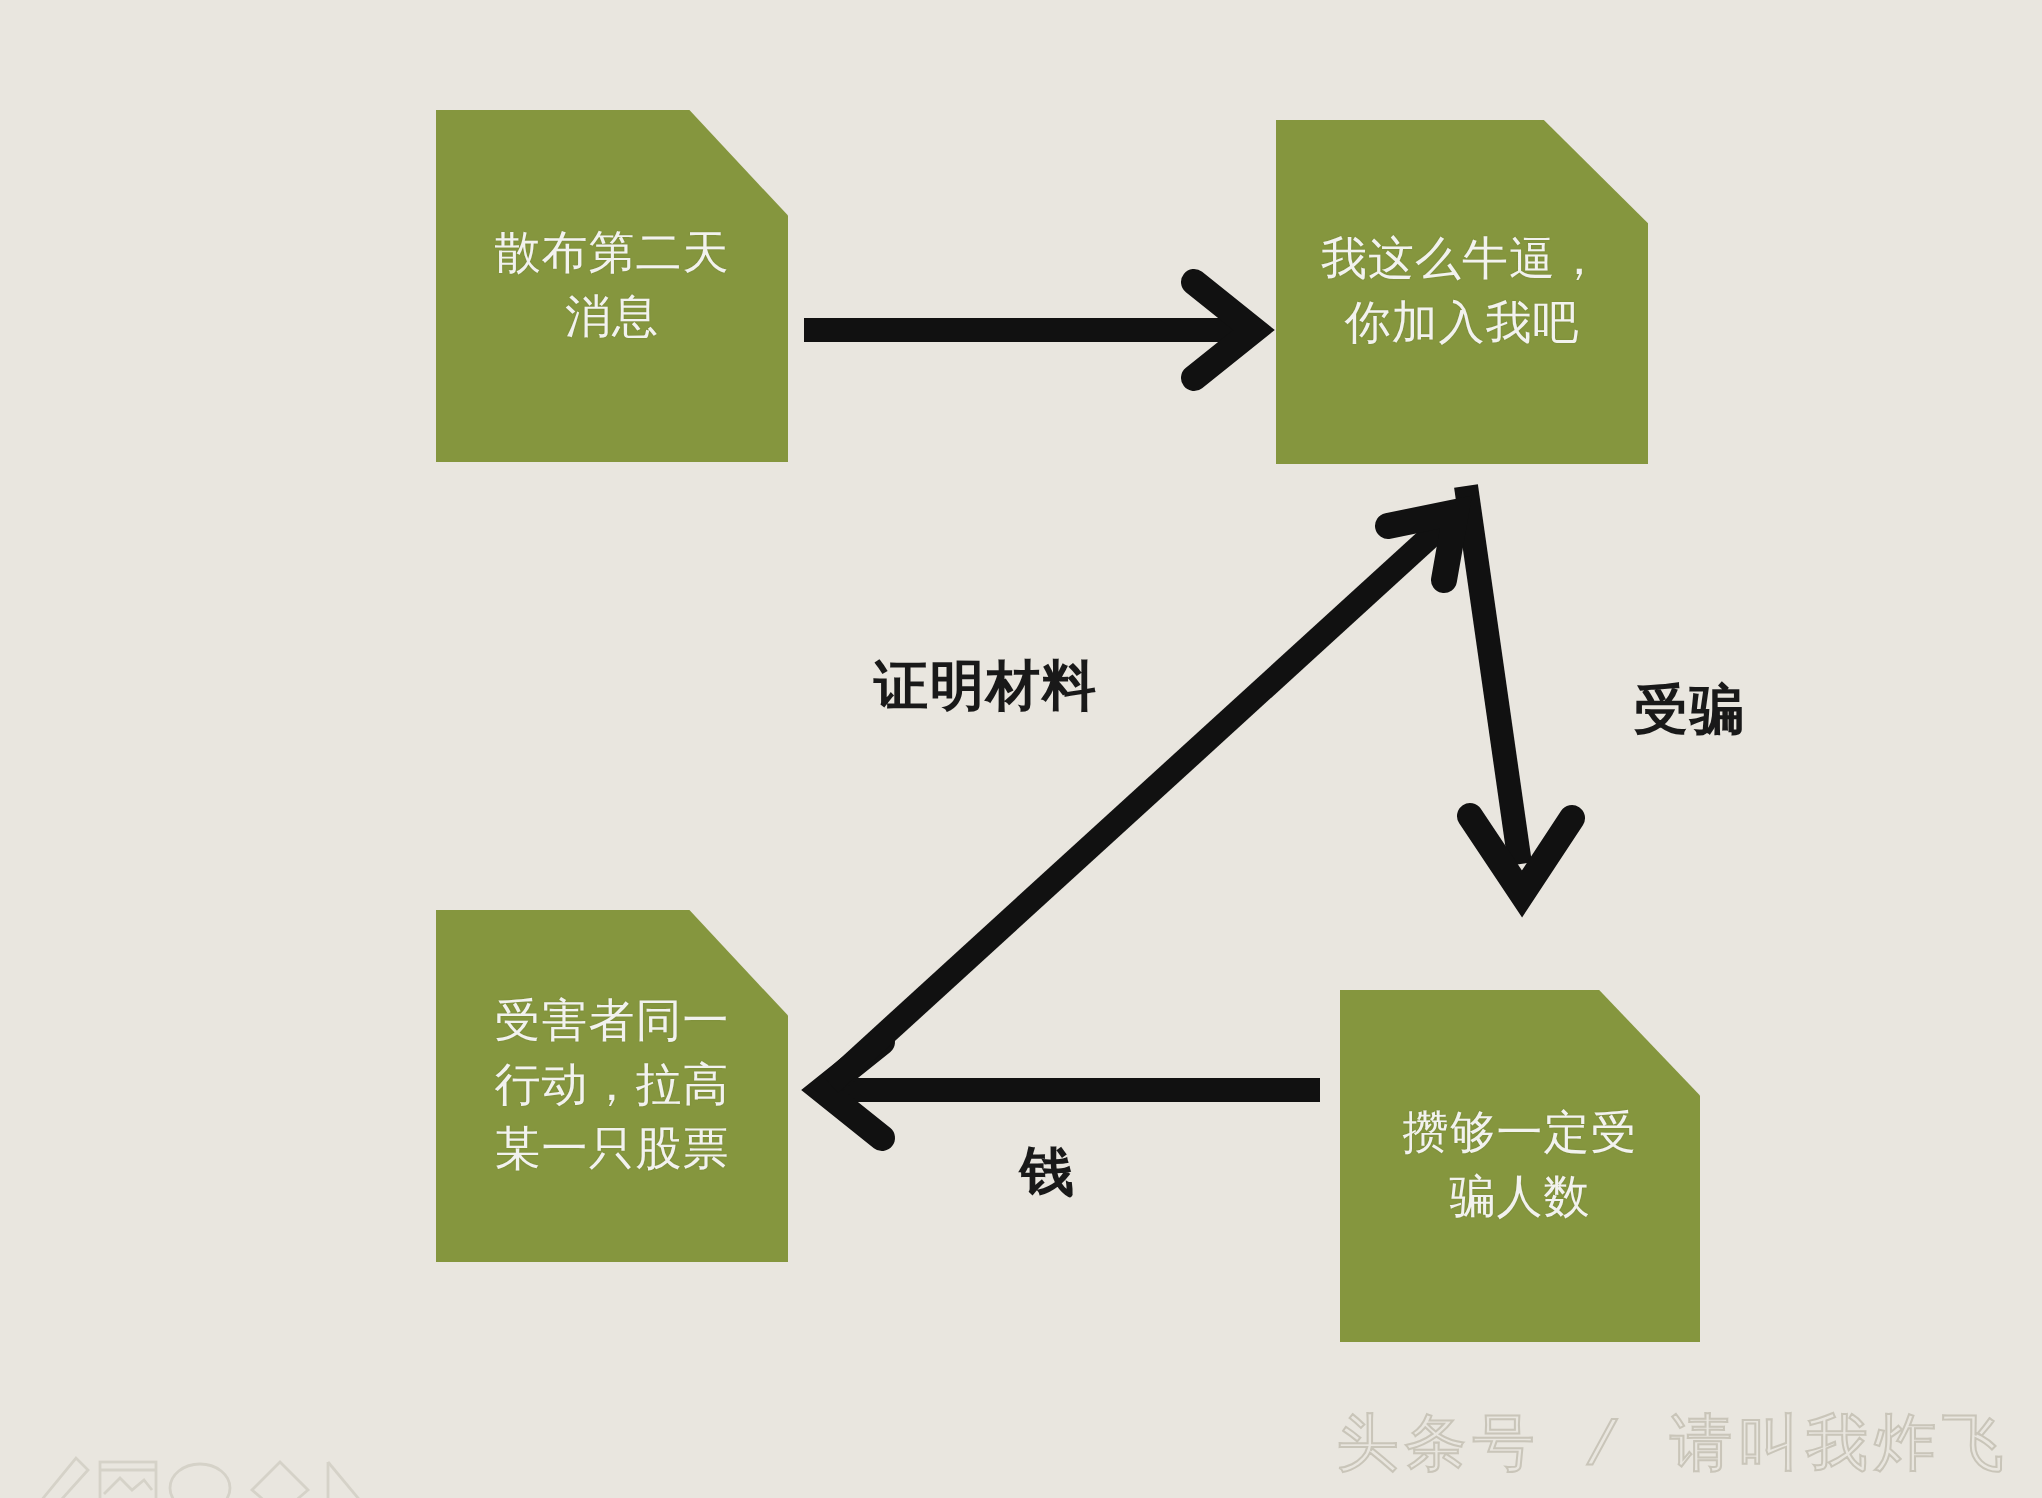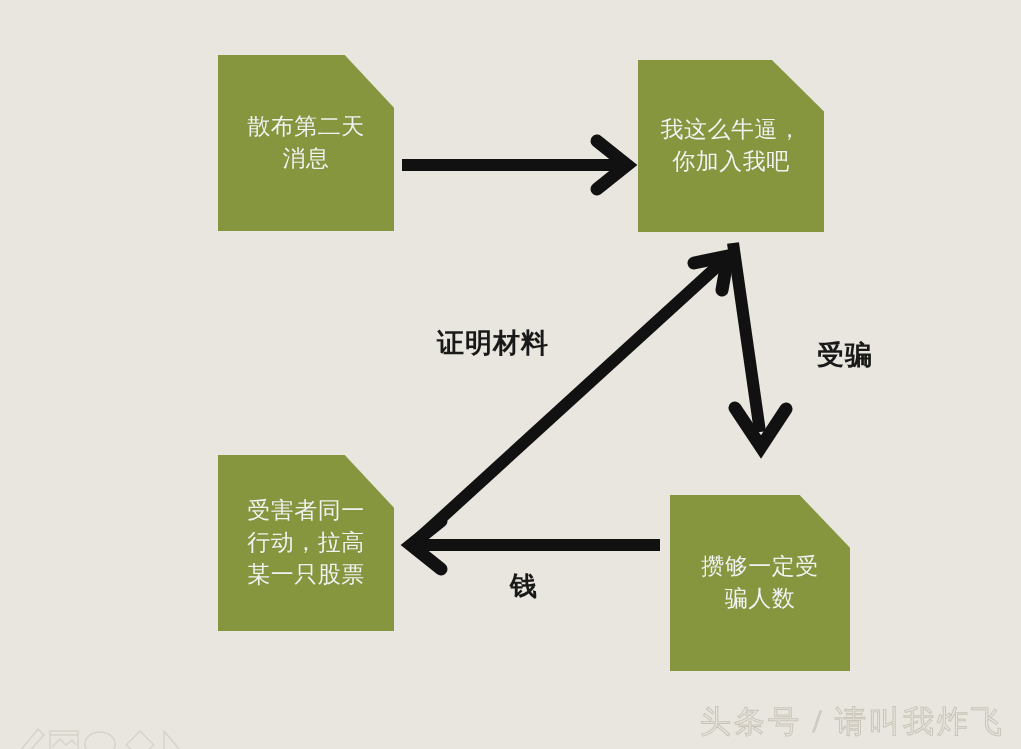--- a/index.html
+++ b/index.html
@@ -57,21 +57,21 @@
     left: 0; top: 0;
     width: 1021px;
     height: 749px;
     pointer-events: none;
   }
   .watermark-right {
     position: absolute;
     right: 16px;
     bottom: 6px;
     font-size: 31px;
-    font-family: Liberation Serif, serif;
+    font-family: Liberation Mono, monospace;
     color: rgba(233,230,223,1);
     -webkit-text-stroke: 1px #c9c5b9;
     letter-spacing: 3px;
     white-space: nowrap;
   }
   .watermark-left {
     position: absolute;
     left: 8px;
     bottom: -6px;
     width: 180px;

